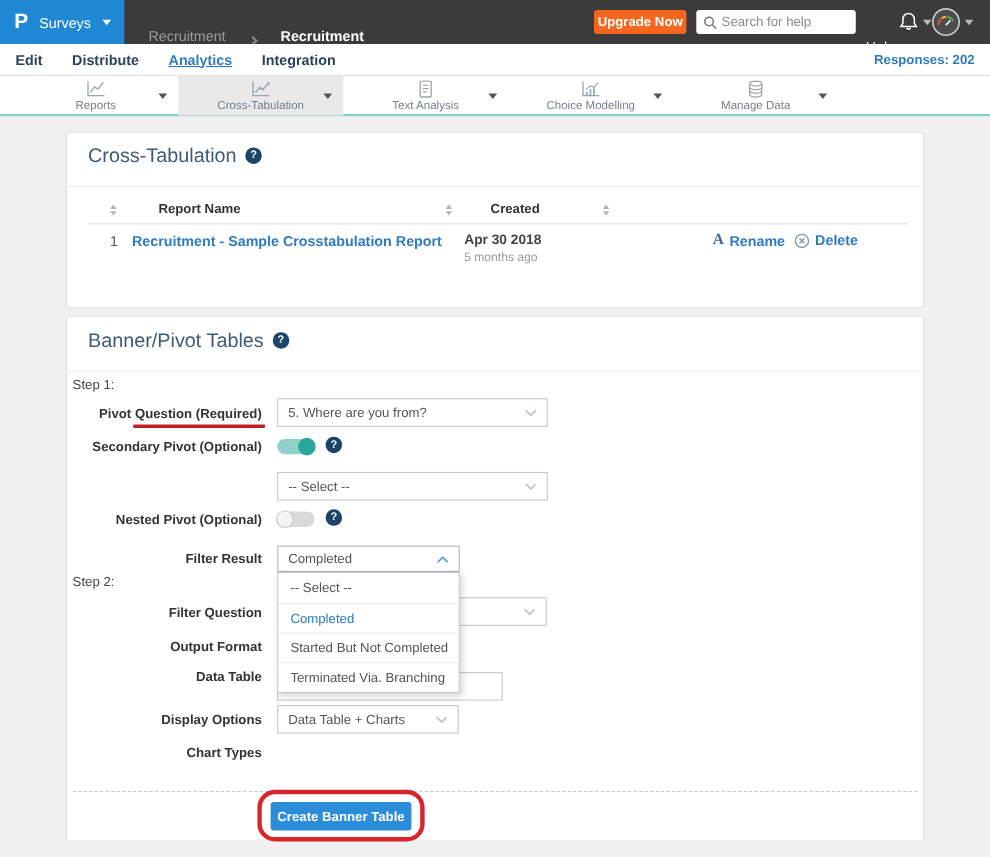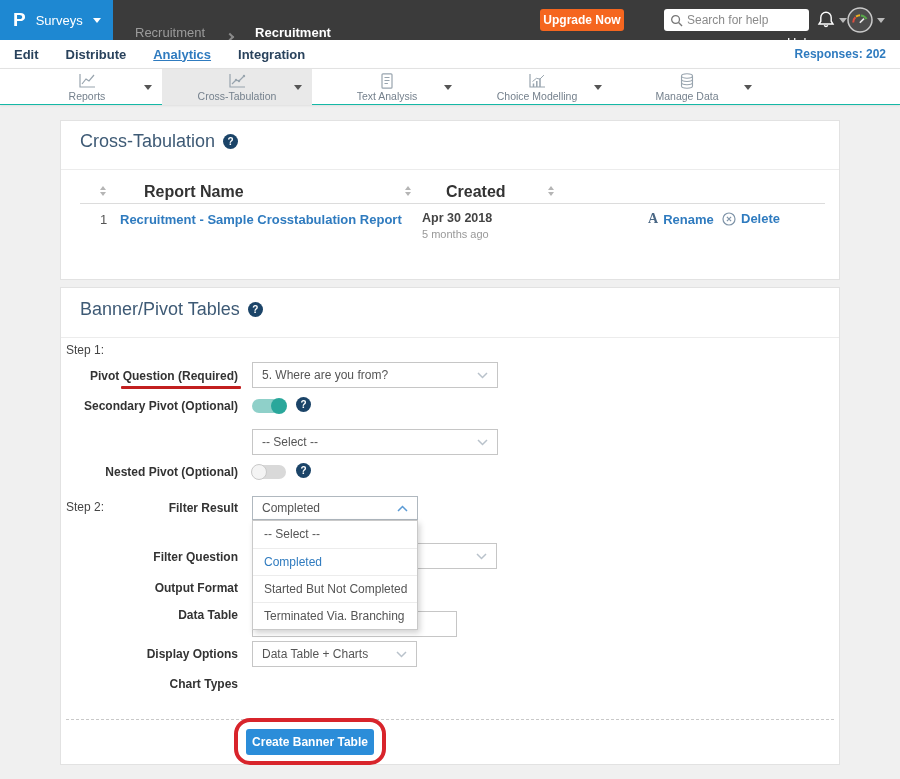--- a/index.html
+++ b/index.html
@@ -16,21 +16,21 @@
   .caret { width:0; height:0; border-left:4px solid transparent; border-right:4px solid transparent; border-top:5px solid #fff; }
   .caret.gray { border-top-color:#b9b9b9; }
   .caret.dark { border-top-color:#555; }
   .breadcrumb { position:absolute; left:135px; top:0; height:40px; display:flex; align-items:flex-end; gap:22px; }
   .bc-parent { color:#9b9b9b; font-size:13px; cursor:pointer; }
   .bc-sep { width:6px; height:6px; border-right:2px solid #8a8a8a; border-top:2px solid #8a8a8a; transform:rotate(45deg); }
   .bc-current { color:#fff; font-size:13px; font-weight:600; }
   .upgrade { position:absolute; left:540px; top:9px; width:84px; height:22px; background:#f5661f; border:none;
              border-radius:3px; color:#fff; font-size:12px; font-weight:bold; font-family:inherit; cursor:pointer; }
   .searchbox { position:absolute; left:633px; top:9px; width:145px; height:22px; background:#fff; border-radius:3px;
-               display:flex; align-items:center; padding:0 6px; gap:4px;margin-left:31px; }
+               display:flex; align-items:center; padding:0 6px; gap:4px; }
   .searchbox input { border:none; outline:none; width:112px; font-size:12px; font-family:inherit; color:#333; }
   .searchbox input::placeholder { color:#8a8a8a; }
   .help-lbl { position:absolute; left:787px; top:0; height:48px; line-height:40px; color:#fff; font-size:13px; cursor:pointer;margin-top:23px; }
   .bell { position:absolute; left:816px; top:10px; cursor:pointer; }
   .bell-caret { position:absolute; left:839px; top:18px; }
   .avatar { position:absolute; left:847px; top:7px; cursor:pointer; }
   .avatar-caret { position:absolute; left:877px; top:18px; }
 
   
   .nav2 { position:absolute; top:40px; left:0; width:900px; height:28px; background:#fff;
@@ -59,21 +59,21 @@
   .qicon.abs { position:absolute; }
   .hline { position:absolute; border-top:1px solid #ececec; }
   .newbtn { position:absolute; left:700px; top:131px; width:121px; height:26px; background:#2b8dd9; border:none;
             border-radius:3px; color:#fff; font-size:12px; font-weight:bold; font-family:inherit; cursor:pointer; }
 
   
   .sort { position:absolute; display:inline-flex; flex-direction:column; gap:2px; cursor:pointer; }
   .sort i { width:0; height:0; border-left:3.5px solid transparent; border-right:3.5px solid transparent; }
   .sort .s-up { border-bottom:4px solid #b5b5b5; }
   .sort .s-dn { border-top:4px solid #b5b5b5; }
-  .colhead { position:absolute; font-size:16px; font-weight:bold; color:#333;padding-left:24px; }
+  .colhead { position:absolute; font-size:12px; font-weight:bold; color:#333;padding-left:24px; }
   .rowidx { position:absolute; font-size:13px; color:#555; }
   .rowlink { position:absolute; font-size:13px; font-weight:600; color:#2f7bbf; cursor:pointer; }
   .rowdate { position:absolute; font-size:12.5px; font-weight:600; color:#444; }
   .rowago { position:absolute; font-size:11px; color:#999; }
   .action { position:absolute; display:flex; align-items:center; gap:5px; cursor:pointer; }
   .a-glyph { font-family:"Liberation Serif", serif; font-size:14px; font-weight:bold; color:#4a6785; }
   .a-label { font-size:13px; font-weight:600; color:#2f7bbf; }
 
   
   .steplabel { position:absolute; left:66px; font-size:12px; color:#444; }
@@ -290,21 +290,21 @@
         <path d="M1 6l4.5-4.5L10 6" fill="none" stroke="#5b9bd5" stroke-width="1.5"></path>
       </svg>
   </div>
   <div class="ddpanel">
     <div class="dditem">-- Select --</div>
     <div class="dditem sel-active">Completed</div>
     <div class="dditem">Started But Not Completed</div>
     <div class="dditem">Terminated Via. Branching</div>
   </div>
 
-  <span class="steplabel" style="top:500px;text-align:center;">Step 2:</span>
+  <span class="steplabel" style="top:522px;text-align:center;">Step 2:</span>
 
   <span class="flabel" style="top:550px;">Filter Question</span>
   <div class="sel" style="left:252px; top:543px; width:245px;">
     <span class="sel-text"></span>
     <svg width="11" height="7" viewBox="0 0 11 7">
         <path d="M1 1l4.5 4.5L10 1" fill="none" stroke="#b9c2cb" stroke-width="1.5"></path>
       </svg>
   </div>
 
   <span class="flabel" style="top:581px;">Output Format</span>

